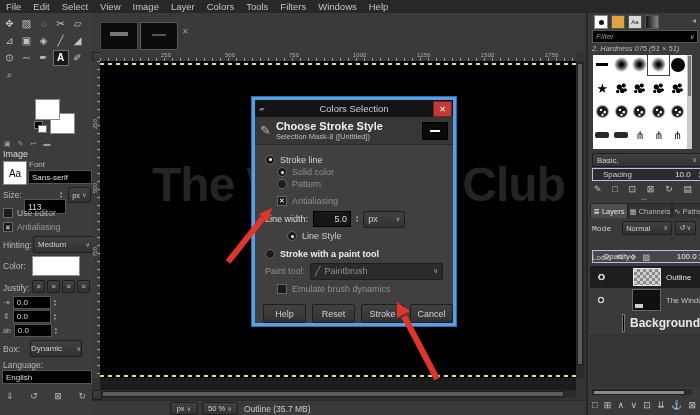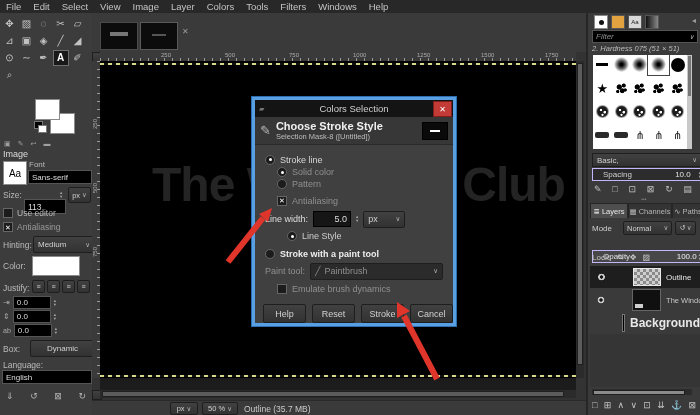--- a/index.html
+++ b/index.html
@@ -204,21 +204,21 @@
     <div class="r" style="left:3px;top:311px;display:flex;align-items:center;gap:3px;">
       <span style="font-size:7px;color:#aaa;">ab</span>
       <span class="field" style="width:30px;height:11px;font-size:8px;">0.0</span>
       <span class="spin">
           <span>▴</span>
           <span>▾</span>
         </span>
     </div>
 
     <div class="r lbl" style="left:3px;top:331px;">Box:</div>
-    <div class="r btn" style="left:30px;top:327px;width:50px;height:15px;font-size:8px;justify-content:space-between;padding:0 16px;">
+    <div class="r btn" style="left:30px;top:327px;width:50px;height:15px;font-size:8px;justify-content:space-between;padding:0 0;">
       <span>Dynamic</span>
       <span class="chev">∨</span>
     </div>
 
     <div class="r lbl" style="left:3px;top:347px;">Language:</div>
     <div class="r field" style="left:2px;top:357px;width:82px;height:12px;font-size:8px;">English</div>
 
     <div class="r" style="left:6px;top:378px;width:80px;display:flex;justify-content:space-between;font-size:9px;color:#b5b5b5;">
       <span>⇓</span>
       <span>↺</span>
@@ -399,21 +399,21 @@
         <span>▦</span>
         <span>Channels</span>
       </div>
       <div class="docktab" style="width:30px;height:14px;">
         <span>∿</span>
         <span>Paths</span>
       </div>
     </div>
 
     <div class="r" style="left:4px;top:208px;width:104px;display:flex;align-items:center;gap:3px;">
-      <span style="color:#cfcfcf;">Mode</span>
+      <span style="color:#cfcfcf;font-family:Liberation Mono, monospace;">Mode</span>
       <div class="btn" style="width:44px;height:12px;font-size:7.5px;justify-content:space-between;padding:0 3px;margin-left:8px;">
         <span>Normal</span>
         <span class="chev">∨</span>
       </div>
       <div class="btn" style="width:20px;height:12px;font-size:7px;gap:1px;">
         <span>↺</span>
         <span class="chev">∨</span>
       </div>
     </div>
 

